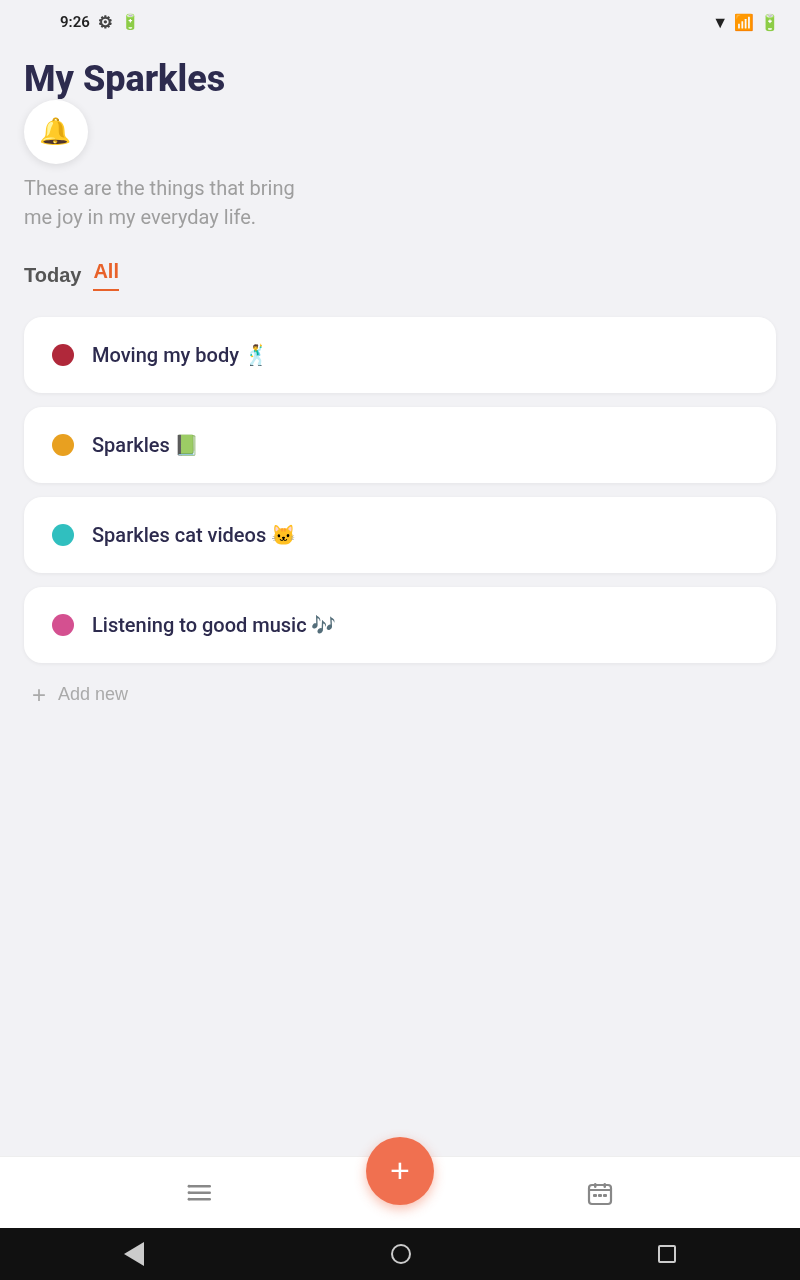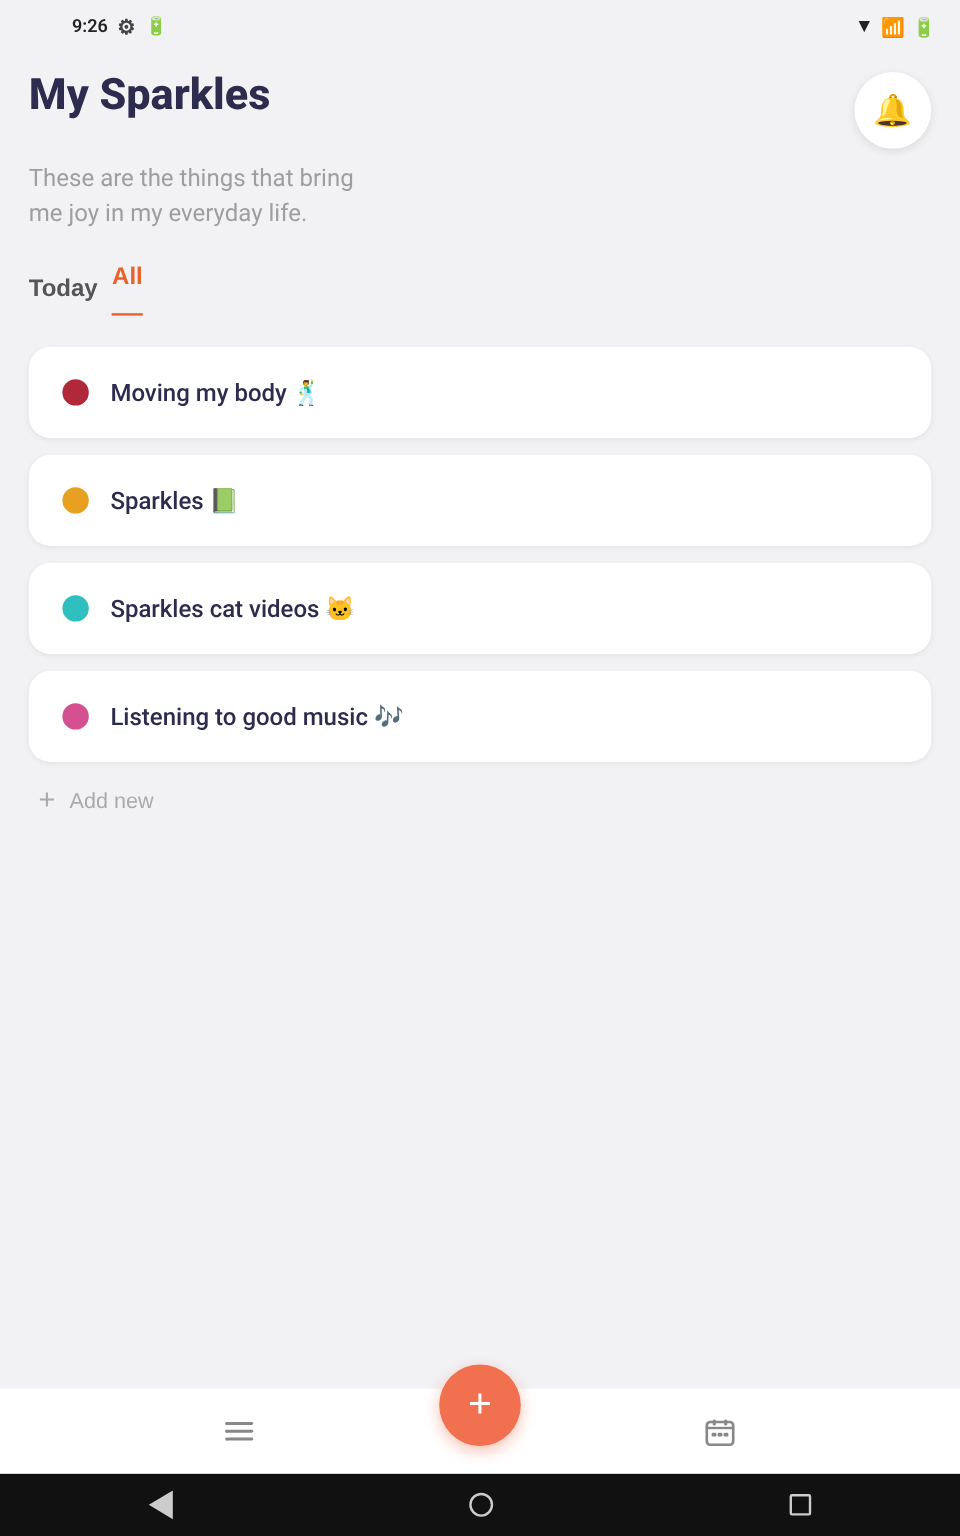--- a/index.html
+++ b/index.html
@@ -42,20 +42,21 @@
       flex: 1;
       padding: 20px 24px 0 24px;
     }
 
     
     .header {
       display: flex;
       justify-content: space-between;
       align-items: flex-start;
       margin-bottom: 10px;
+      flex-direction: column;
     }
     .header-title {
       font-size: 36px;
       font-weight: 800;
       color: #2d2b4e;
       line-height: 1.1;
     }
     .bell-button {
       width: 64px;
       height: 64px;
@@ -94,21 +95,21 @@
       font-weight: 600;
       color: #555;
       cursor: pointer;
       background: none;
       border: none;
       padding: 0;
     }
     .tab.active {
       color: #e8622a;
       border-bottom: 2.5px solid #e8622a;
-      padding-bottom: 18px;
+      padding-bottom: 6px;
     }
 
     
     .sparkle-list {
       display: flex;
       flex-direction: column;
       gap: 14px;
     }
     .sparkle-card {
       background: white;

